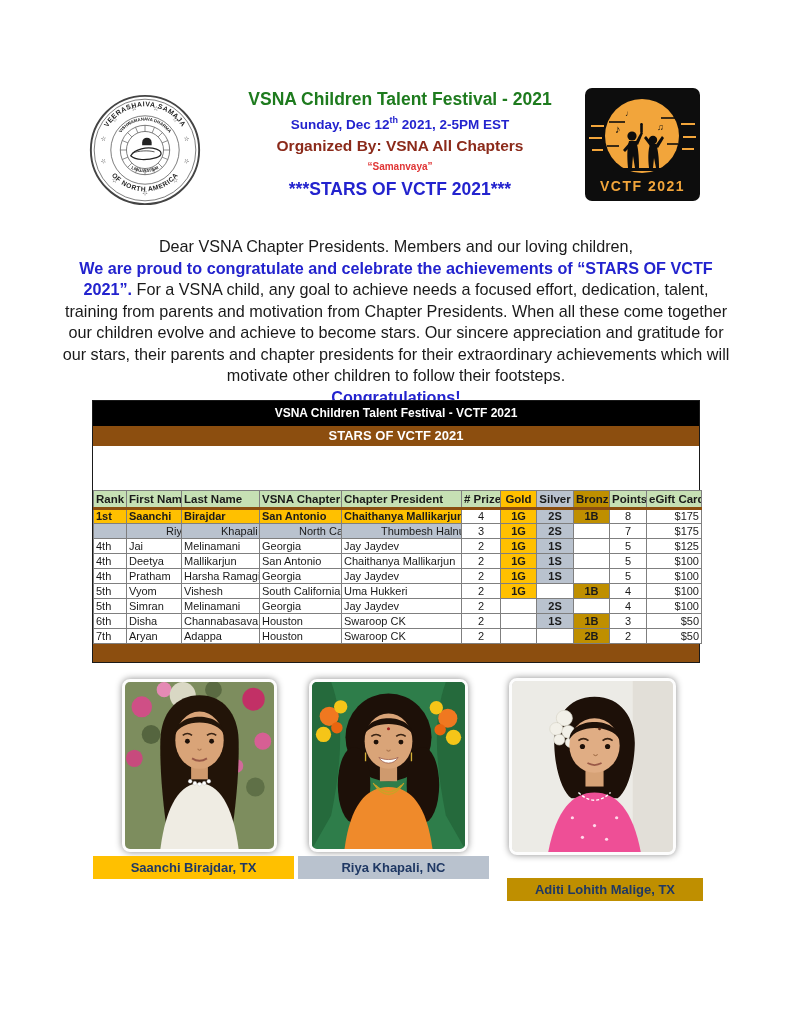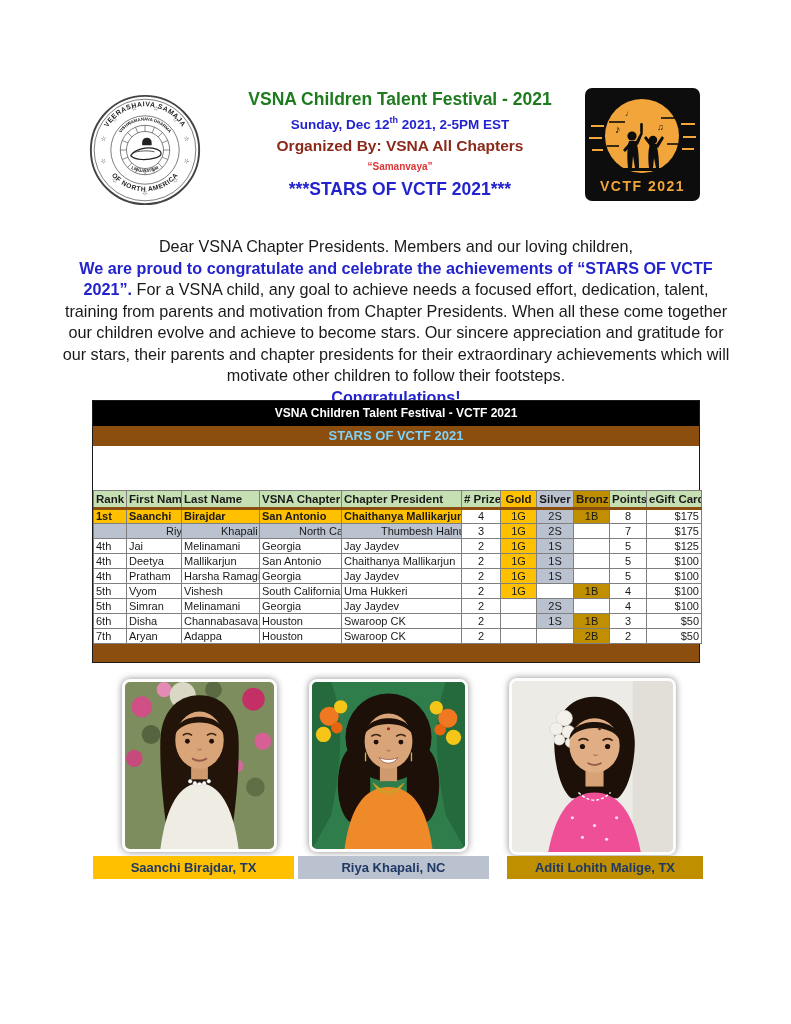--- a/index.html
+++ b/index.html
@@ -27,54 +27,54 @@
   
   .intro{position:absolute;left:58px;top:236px;width:676px;text-align:center;
          font-size:16.2px;line-height:21.5px;}
   .intro .blue{color:var(--blue);font-weight:bold;}
   .closing{color:var(--blue);font-weight:bold;margin-top:0;}
 
   
   .results{position:absolute;left:92px;top:400px;width:608px;border:1px solid #1a1a1a;}
   .tbl-title{background:#000;color:#fff;font-weight:bold;font-size:12px;
              text-align:center;height:25px;line-height:25px;}
-  .tbl-subtitle{background:var(--brown);color:#7dd3fc;font-weight:bold;font-size:13px;
+  .tbl-subtitle{background:var(--brown);color:#ffffff;font-weight:bold;font-size:13px;
                 text-align:center;height:20px;line-height:20px;}
   table{border-collapse:collapse;table-layout:fixed;width:606px;font-size:11px;margin-top:44px;}
   th,td{border:1px solid #7f7f7f;padding:0 2px;overflow:hidden;white-space:nowrap;}
   thead th{background:var(--hdr-green);font-weight:bold;font-size:11.5px;height:18px;text-align:left;}
   thead th.h-gold{background:var(--gold);text-align:center;}
   thead th.h-silver{background:var(--silver);text-align:center;}
   thead th.h-bronze{background:var(--bronze);text-align:center;}
   thead th.h-center{text-align:center;}
   tbody tr:first-child td{border-top:3px solid var(--brown);}
   td{height:15px;line-height:13px;background:#fff;}
   td.c-num{text-align:center;}
   td.c-money{text-align:right;}
-  td.medal{font-weight:normal;}
+  td.medal{font-weight:bold;}
   td.m-gold{background:var(--gold);}
   td.m-silver{background:var(--silver);}
   td.m-bronze{background:var(--bronze);}
   tr.tier-gold td:nth-child(-n+5){background:var(--gold);font-weight:bold;}
   tr.tier-silver td:nth-child(-n+5){background:var(--silver);font-weight:normal;padding-left:39px;}
   tr.tier-bronze td:nth-child(-n+5){background:var(--bronze);font-weight:bold;}
   .tbl-footer{background:var(--brown);height:18px;}
 
   
   .photo{position:absolute;border:3px solid #fdfdfd;border-radius:8px;
          box-shadow:0 0 7px rgba(0,0,0,.45);overflow:hidden;background:#ddd;}
   .photo svg{display:block;width:100%;height:100%;}
   .photo-1{left:122px;top:679px;width:155px;height:173px;}
   .photo-2{left:309px;top:679px;width:159px;height:173px;}
   .photo-3{left:509px;top:678px;width:167px;height:177px;}
   .caption{position:absolute;top:856px;height:23px;line-height:23px;text-align:center;
            font-weight:bold;font-size:13px;color:var(--caption-navy);}
   .caption-1{left:93px;width:201px;background:var(--gold);}
   .caption-2{left:298px;width:191px;background:var(--silver);}
-  .caption-3{left:507px;width:196px;background:var(--bronze);}
+  .caption-3{left:507px;width:196px;background:var(--bronze);margin-top:22px;}
 </style>
 </head>
 <body>
 
 <div class="page">
 
   <div class="vsna-logo">
     <svg viewBox="0 0 120 120">
       <circle cx="60" cy="60" r="57" fill="#fff" stroke="#444" stroke-width="2"></circle>
       <circle cx="60" cy="60" r="53.5" fill="none" stroke="#555" stroke-width="0.8"></circle>

